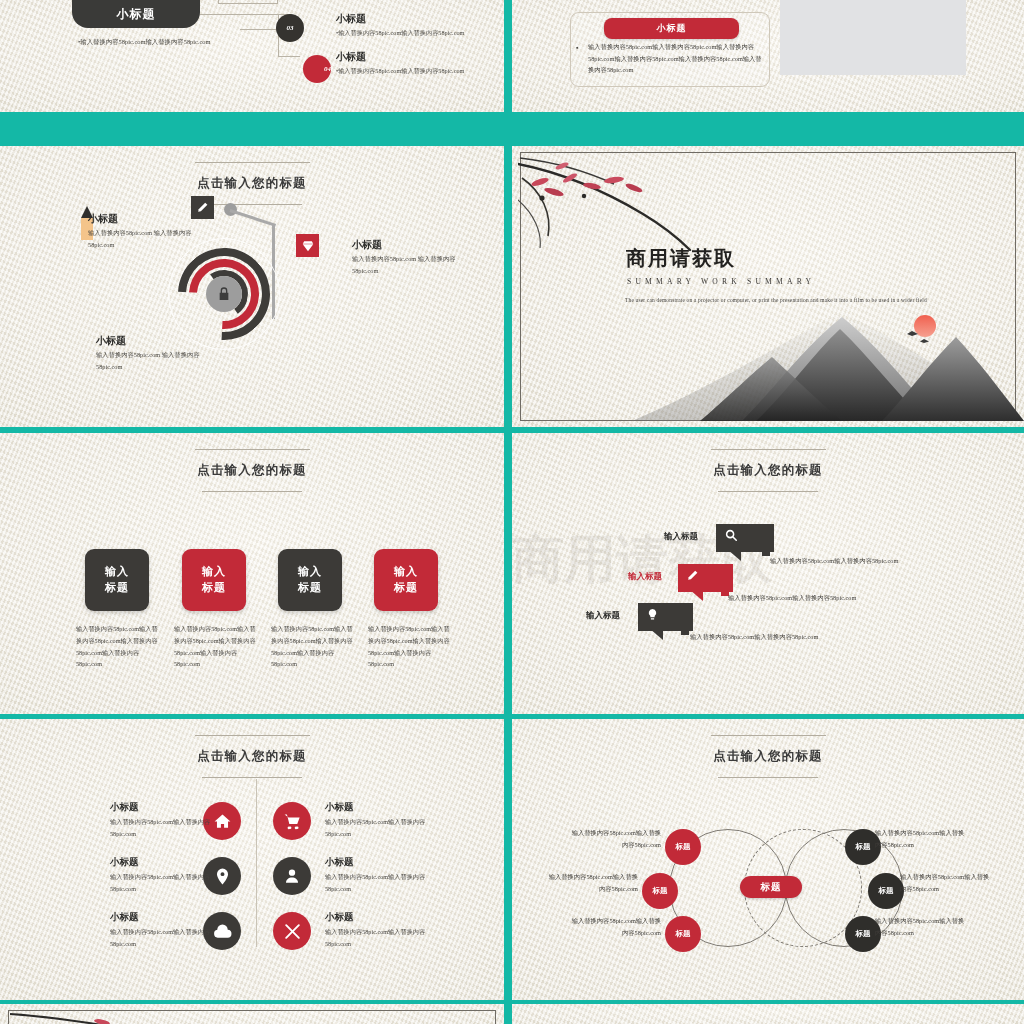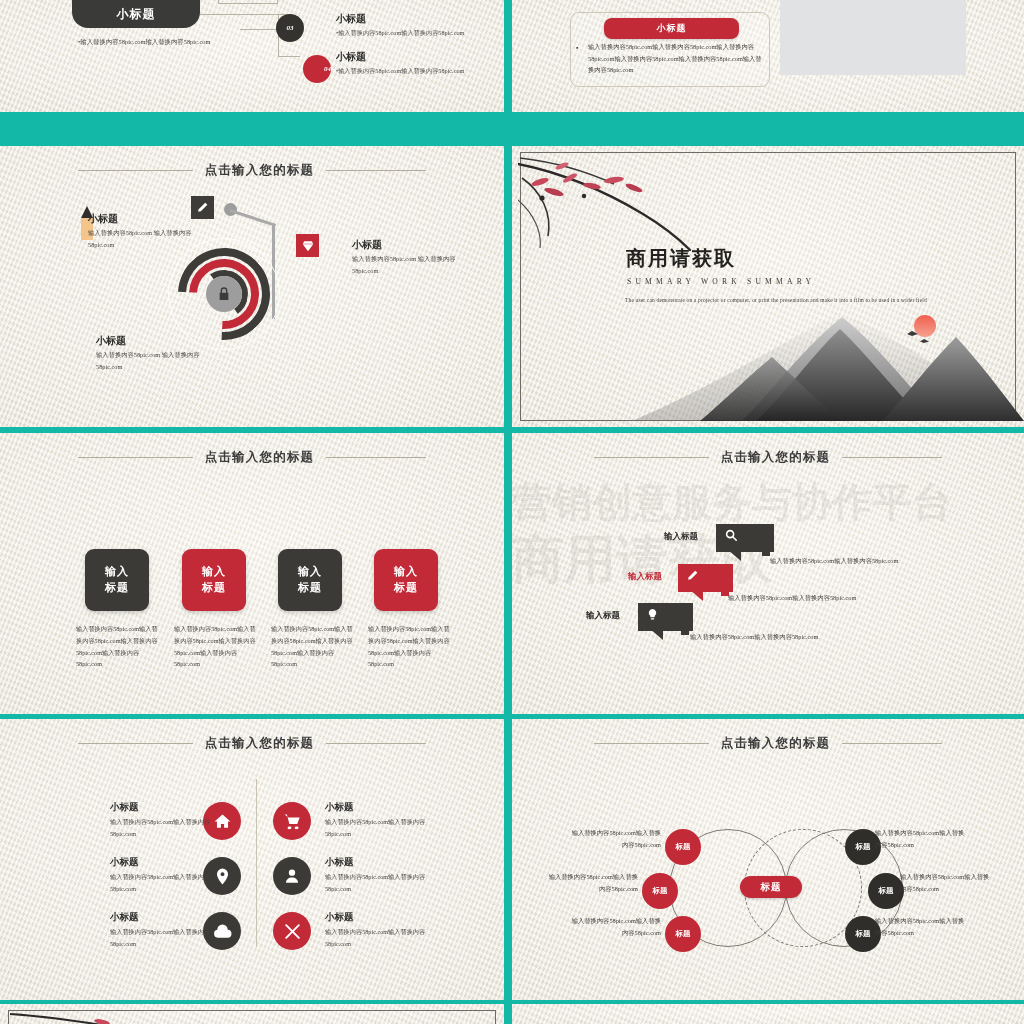--- a/index.html
+++ b/index.html
@@ -28,20 +28,21 @@
   .rowH{ height:281px; }
   .colL{ left:0; width:504px; }
   .colR{ left:512px; width:512px; }
 
   
   .sec-title{
     position:absolute; top:16px; left:0; right:0;
     display:flex; align-items:center; justify-content:center; gap:12px;
     font-size:12.5px; font-weight:bold; color:#3b3b3b;
     letter-spacing:1.2px;
+    flex-direction:column;
   }
   .sec-title .ln{ height:1px; background:#b3ada0; width:115px; }
   .sec-title .ln.sm{ width:100px; }
   .sec-title .tx{ white-space:nowrap; }
 
   .wm{
     position:absolute; pointer-events:none; user-select:none;
     color:rgba(120,112,96,.11); font-weight:bold; white-space:nowrap;
   }
 
@@ -348,21 +349,20 @@
     </div>
   </div>
 
   <div class="slide paper colR rowH r2">
     <div class="sec-title">
       <span class="ln"></span>
       <span class="tx">点击输入您的标题</span>
       <span class="ln sm"></span>
     </div>
 
-    <div class="wm" style="left:0;top:42px;font-size:40px">营销创意服务与协作平台</div>
     <div class="wm" style="left:0;top:92px;font-size:52px">商用请获取</div>
 
     <div class="s6" style="position:absolute;inset:0">
       <div class="flab" style="left:152px;top:98px;color:#2e2e2c">输入标题</div>
       <div class="flag dk" style="left:204px;top:91px;width:58px">
         <div class="body"></div>
         <div class="tail"></div>
         <div class="notch"></div>
         <span class="ic">
           <svg width="14" height="14" viewBox="0 0 24 24" fill="none" stroke="#fff" stroke-width="2.6">

